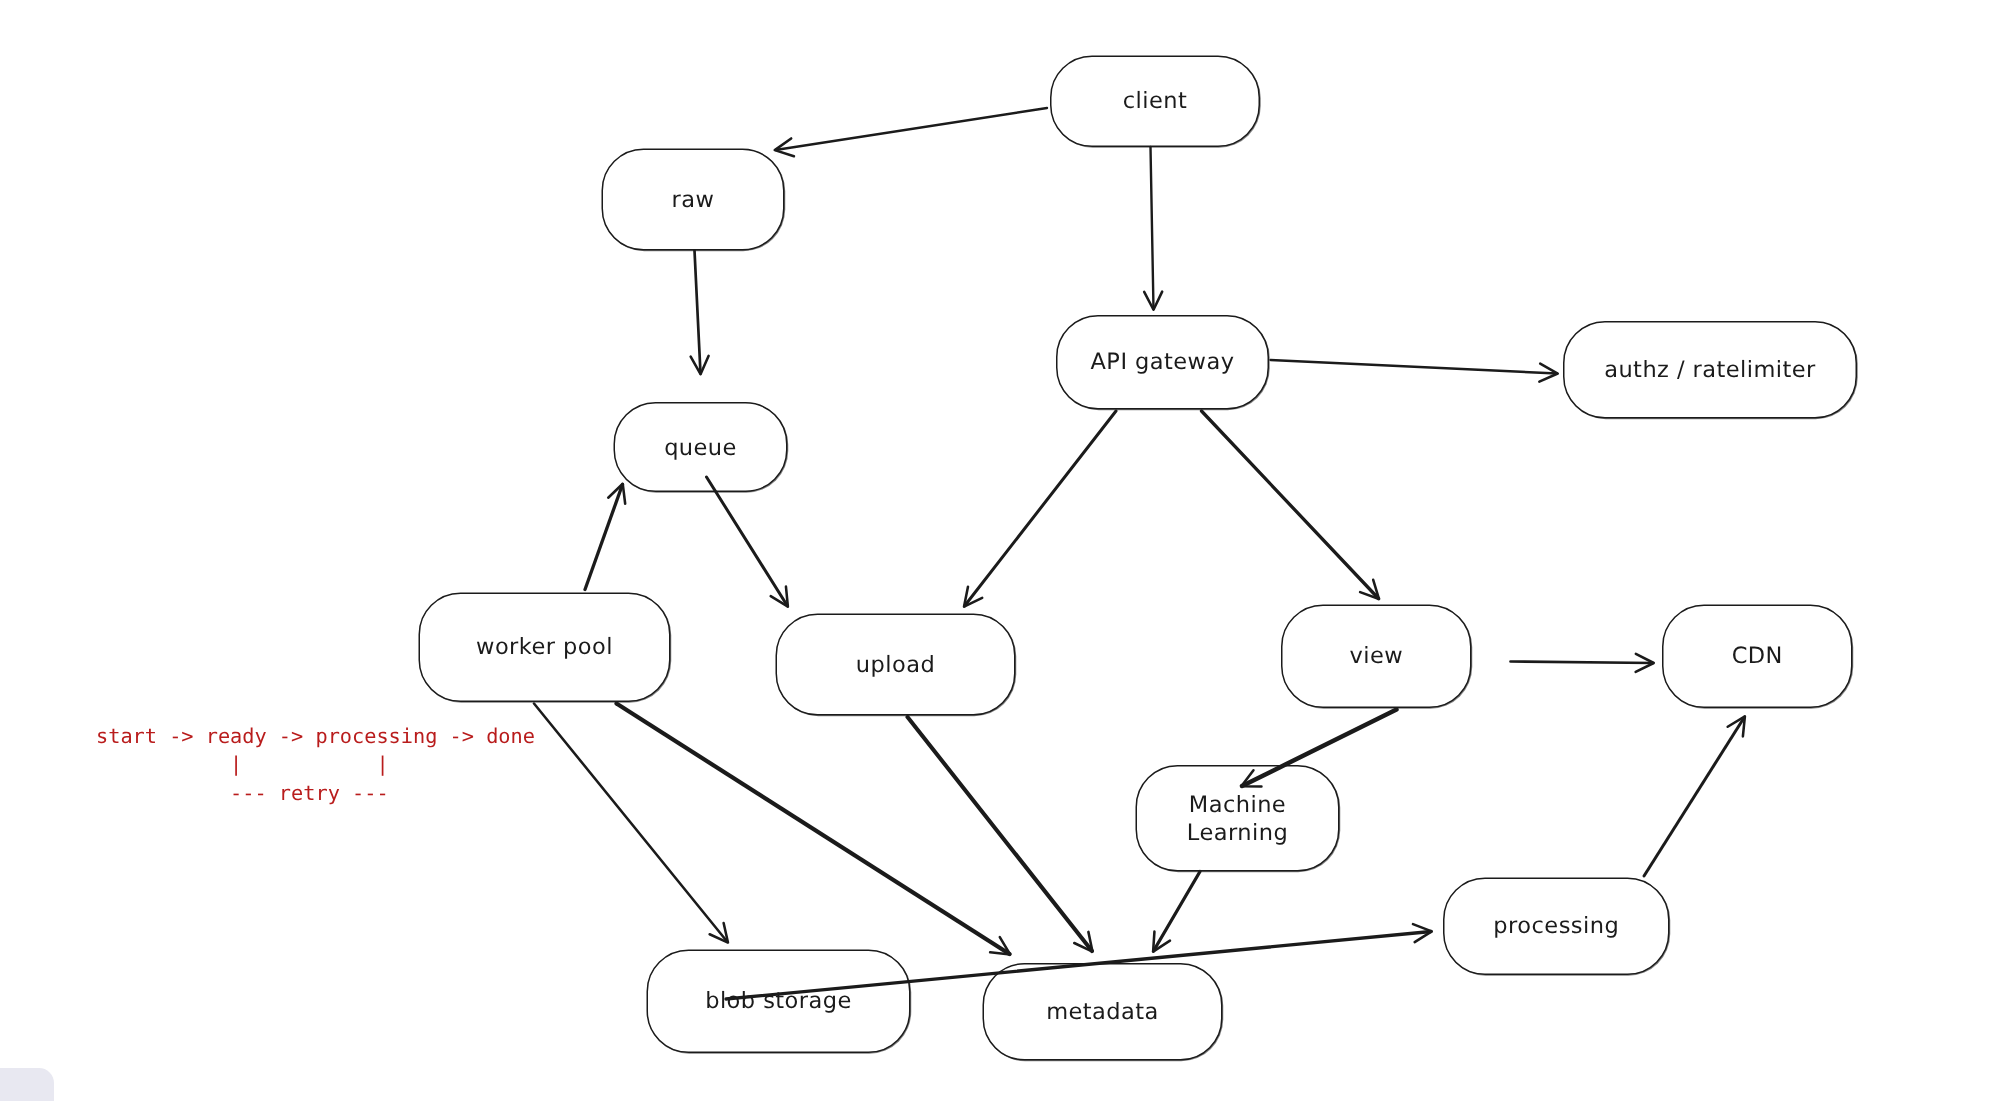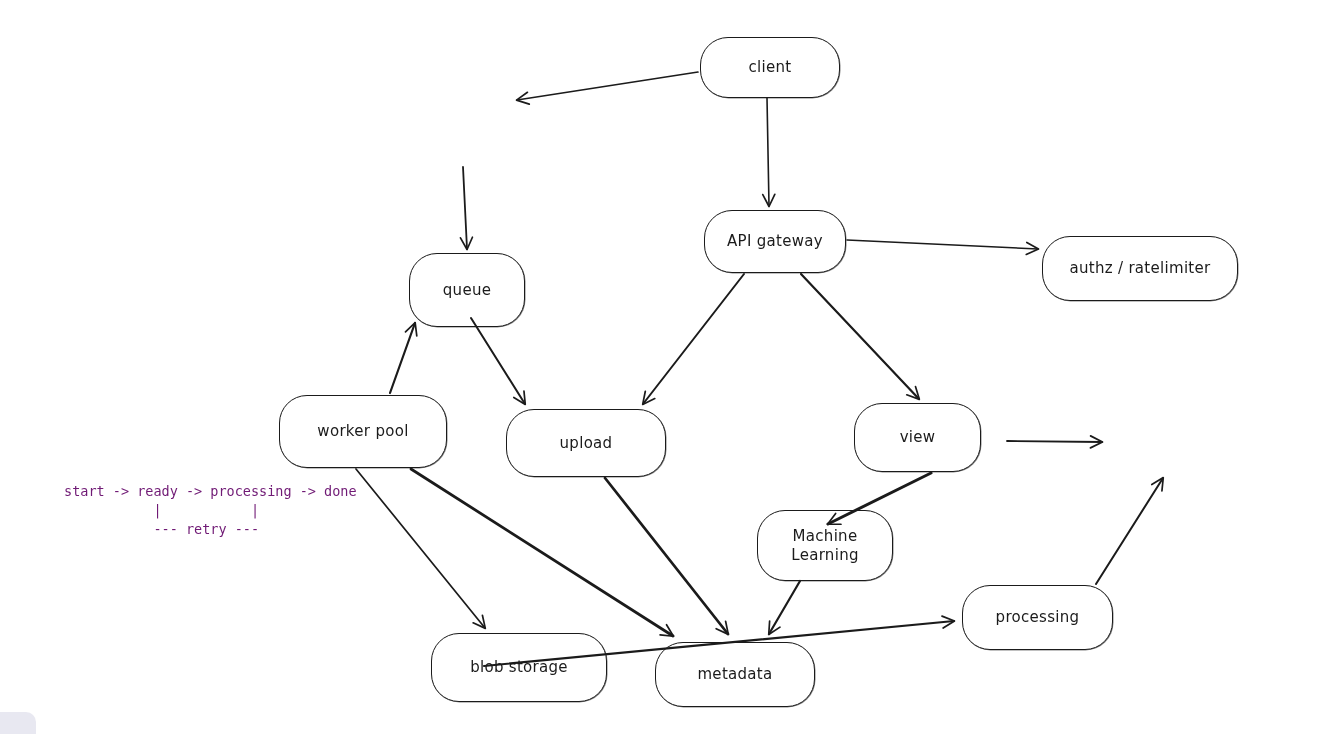--- a/index.html
+++ b/index.html
@@ -45,21 +45,21 @@
   }
   .annotation {
     position: absolute;
     left: 64px;
     top: 482px;
     margin: 0;
     z-index: 1;
     font-family: "DejaVu Sans Mono", monospace;
     font-size: 13.5px;
     line-height: 19px;
-    color: #701a75;
+    color: #b91c1c;
     white-space: pre;
   }
   .corner-shape {
     position: absolute;
     left: 0;
     bottom: 0;
     width: 36px;
     height: 22px;
     background: #e8e8f1;
     border-top-right-radius: 10px;
@@ -68,45 +68,51 @@
 </style>
 </head>
 <body>
 
 <div class="canvas">
 
   <div class="node" style="left:700px;top:37px;width:140px;height:61px">
     <span class="node-label">client</span>
   </div>
 
+  <div class="node" style="left:401px;top:99px;width:122px;height:68px">
+    <span class="node-label">raw</span>
+  </div>
 
   <div class="node" style="left:704px;top:210px;width:142px;height:63px">
     <span class="node-label">API gateway</span>
   </div>
 
-  <div class="node" style="left:1042px;top:236px;width:196px;height:65px">
+  <div class="node" style="left:1042px;top:214px;width:196px;height:65px">
     <span class="node-label">authz / ratelimiter</span>
   </div>
 
-  <div class="node" style="left:409px;top:253px;width:116px;height:74px">
+  <div class="node" style="left:409px;top:268px;width:116px;height:60px">
     <span class="node-label">queue</span>
   </div>
 
   <div class="node" style="left:279px;top:395px;width:168px;height:73px">
     <span class="node-label">worker pool</span>
   </div>
 
-  <div class="node" style="left:506px;top:409px;width:160px;height:68px">
+  <div class="node" style="left:517px;top:409px;width:160px;height:68px">
     <span class="node-label">upload</span>
   </div>
 
   <div class="node" style="left:854px;top:403px;width:127px;height:69px">
     <span class="node-label">view</span>
   </div>
 
+  <div class="node" style="left:1108px;top:403px;width:127px;height:69px">
+    <span class="node-label">CDN</span>
+  </div>
 
   <div class="node" style="left:757px;top:510px;width:136px;height:71px">
     <span class="node-label">Machine
 Learning</span>
   </div>
 
   <div class="node" style="left:431px;top:633px;width:176px;height:69px">
     <span class="node-label">blob storage</span>
   </div>
 

